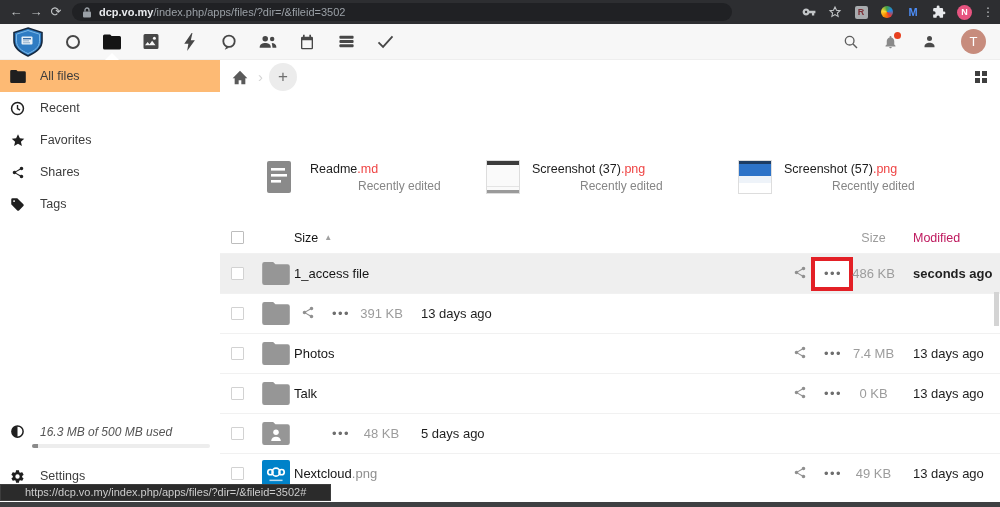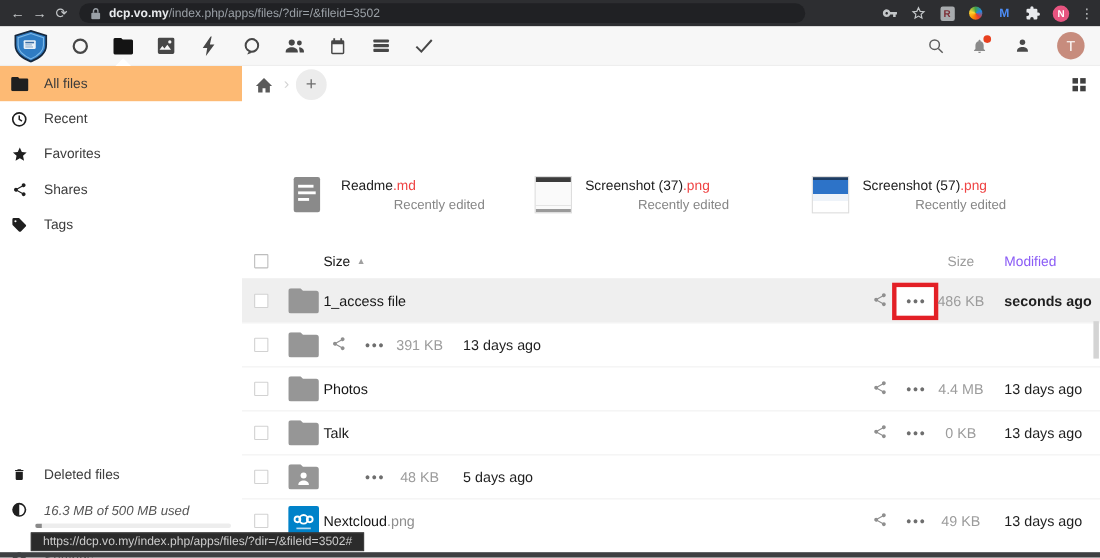--- a/index.html
+++ b/index.html
@@ -78,21 +78,21 @@
   .dots-btn { color:#6e6e6e; font-size:13px; letter-spacing:1.5px; cursor:pointer; line-height:10px; }
   .col-size { width:47px; flex:none; text-align:center; color:#9c9c9c; }
   .col-mod { width:103px; flex:none; padding-left:16px; color:#1f1f1f; }
   .col-mod.recent { font-weight:bold; }
   .hdr-name { display:flex; align-items:center; gap:6px; cursor:pointer; }
   .sort-caret { font-size:8px; color:#a0a0a0; }
   .red-box { position:absolute; left:591px; top:3px; width:42px; height:34px; border:4px solid #e32026; background:#fff; z-index:1; }
   .z2 { position:relative; z-index:2; }
 
   .scroll-thumb { position:absolute; right:1px; top:292px; width:5px; height:34px; background:#d4d4d4; }
-  .status-tooltip { position:absolute; left:0; top:484px; height:17px; background:#2b2b2b; border:1px solid #3d3d3d; color:#cccccc; font-size:11px; line-height:15px; padding:0 10px; z-index:5;margin-left:28px; }
+  .status-tooltip { position:absolute; left:0; top:484px; height:17px; background:#2b2b2b; border:1px solid #3d3d3d; color:#cccccc; font-size:11px; line-height:15px; padding:0 24px; z-index:5; }
   .bottom-strip { position:absolute; left:0; top:502px; width:1000px; height:5px; background:#3e4042; }
 
   svg { display:block; }
 </style>
 </head>
 <body>
 
 <div class="screen">
 
   <div class="browser-bar">
@@ -261,28 +261,20 @@
     <div class="snav-item">
       <span class="sicon">
           <svg width="15" height="15" viewBox="0 0 24 24">
             <path fill="#1f1f1f" d="M21.4 11.6l-9-9C12 2.2 11.5 2 11 2H4a2 2 0 0 0-2 2v7c0 .5.2 1 .6 1.4l9 9c.8.8 2 .8 2.8 0l7-7c.8-.8.8-2 0-2.8zM6.5 8A1.5 1.5 0 1 1 6.5 5a1.5 1.5 0 0 1 0 3z"></path>
           </svg>
         </span>
       <span class="slabel">Tags</span>
     </div>
 
     <div class="sidebar-bottom">
-      <div class="snav-item">
-        <span class="sicon">
-            <svg width="13" height="15" viewBox="0 0 24 24">
-              <path fill="#1f1f1f" d="M6 19a2 2 0 0 0 2 2h8a2 2 0 0 0 2-2V7H6zM19 4h-3.5l-1-1h-5l-1 1H5v2h14z"></path>
-            </svg>
-          </span>
-        <span class="slabel">Deleted files</span>
-      </div>
       <div class="quota-row">
         <span class="sicon" style="width:17px;display:flex;justify-content:center;">
           <svg width="15" height="15" viewBox="0 0 24 24">
               <circle cx="12" cy="12" r="9" fill="none" stroke="#1f1f1f" stroke-width="2.4"></circle>
               <path d="M12 3a9 9 0 0 0 0 18z" fill="#1f1f1f"></path>
             </svg>
         </span>
         <span class="quota-text">16.3 MB of 500 MB used</span>
       </div>
       <div class="quota-bar">
@@ -354,21 +346,21 @@
             <div class="checkbox"></div>
           </div>
         <div class="col-icon"></div>
         <div class="col-name hdr-name">
           <span>Size</span>
           <span class="sort-caret">▲</span>
         </div>
         <div class="col-share"></div>
         <div class="col-dots"></div>
         <div class="col-size">Size</div>
-        <div class="col-mod" style="color:#8b5cf6;font-weight:normal;">Modified</div>
+        <div class="col-mod" style="color:#be185d;font-weight:normal;">Modified</div>
       </div>
 
       <div class="frow highlight">
         <div class="red-box"></div>
         <div class="col-check">
             <div class="checkbox"></div>
           </div>
         <div class="col-icon">
             <svg width="28" height="23" viewBox="0 0 24 20">
               <path fill="#969696" d="M9.5 0H2a2 2 0 0 0-2 2v16a2 2 0 0 0 2 2h20a2 2 0 0 0 2-2V4a2 2 0 0 0-2-2H11.5z"></path>
@@ -413,21 +405,21 @@
               <path fill="#969696" d="M9.5 0H2a2 2 0 0 0-2 2v16a2 2 0 0 0 2 2h20a2 2 0 0 0 2-2V4a2 2 0 0 0-2-2H11.5z"></path>
             </svg>
           </div>
         <div class="col-name"><span>Photos</span><span class="ext"></span></div>
         <div class="col-share"><svg style="display:inline" width="14" height="15" viewBox="0 0 24 24">
               <path fill="#8f8f8f" d="M18 16c-.8 0-1.5.3-2 .8l-7.1-4.1c.1-.3.1-.5.1-.7s0-.4-.1-.7L16 7.2c.5.5 1.2.8 2 .8 1.7 0 3-1.3 3-3s-1.3-3-3-3-3 1.3-3 3c0 .2 0 .4.1.7L8 9.8C7.5 9.3 6.8 9 6 9c-1.7 0-3 1.3-3 3s1.3 3 3 3c.8 0 1.5-.3 2-.8l7.1 4.2c-.1.2-.1.4-.1.6 0 1.7 1.3 3 3 3s3-1.3 3-3-1.3-3-3-3z"></path>
             </svg></div>
         <div class="col-dots">
             <span class="dots-btn">•••</span>
           </div>
-        <div class="col-size">4.4 MB</div>
+        <div class="col-size">7.4 MB</div>
         <div class="col-mod">13 days ago</div>
       </div>
 
       <div class="frow">
         <div class="col-check">
             <div class="checkbox"></div>
           </div>
         <div class="col-icon">
             <svg width="28" height="23" viewBox="0 0 24 20">
               <path fill="#969696" d="M9.5 0H2a2 2 0 0 0-2 2v16a2 2 0 0 0 2 2h20a2 2 0 0 0 2-2V4a2 2 0 0 0-2-2H11.5z"></path>

